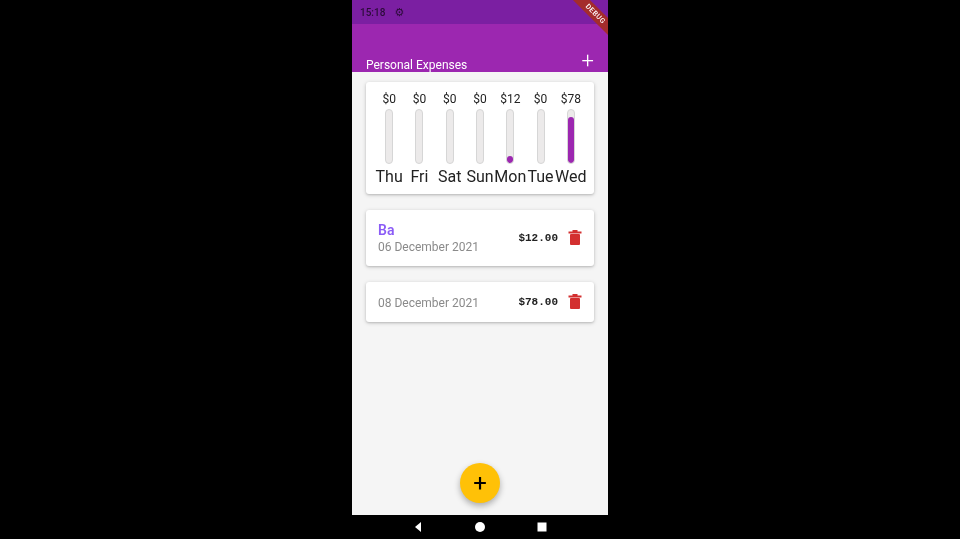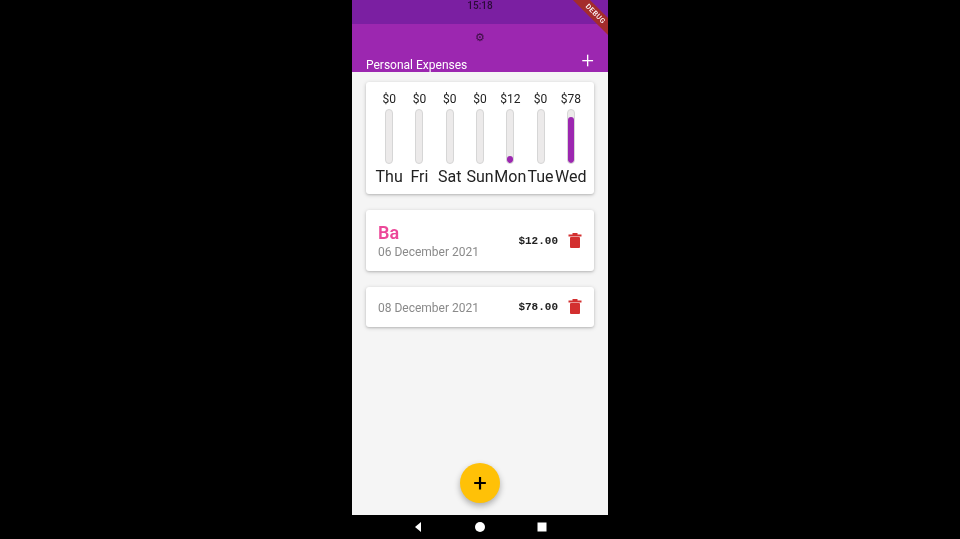--- a/index.html
+++ b/index.html
@@ -22,23 +22,22 @@
   }
   .status-bar {
     height: 24px;
     background: #7B1FA2;
     display: flex;
     align-items: center;
     padding: 0 8px;
     color: rgba(0,0,0,0.65);
     font-size: 10px;
     font-weight: 500;
-    gap: 20px;
+    gap: 9px;
     position: relative;
-    flex-direction: column;
   }
   .status-bar .gear { font-size: 11px; }
   .debug-banner {
     position: absolute;
     top: 8px;
     right: -22px;
     background: #a42c2c;
     color: #fff;
     font-size: 7px;
     letter-spacing: 0.5px;
@@ -111,23 +110,23 @@
     color: #222;
     margin-top: 3px;
   }
   .tx-card {
     padding: 12px 12px;
     display: flex;
     align-items: center;
   }
   .tx-info { flex: 1; }
   .tx-title {
-    font-size: 18px;
+    font-size: 14px;
     font-weight: 600;
-    color: #ec4899;
+    color: #8b5cf6;
   }
   .tx-date {
     font-size: 12px;
     color: #8a8a8a;
     margin-top: 2px;
   }
   .tx-amount {
     font-size: 11px;
     font-weight: 600;
     color: #222;

